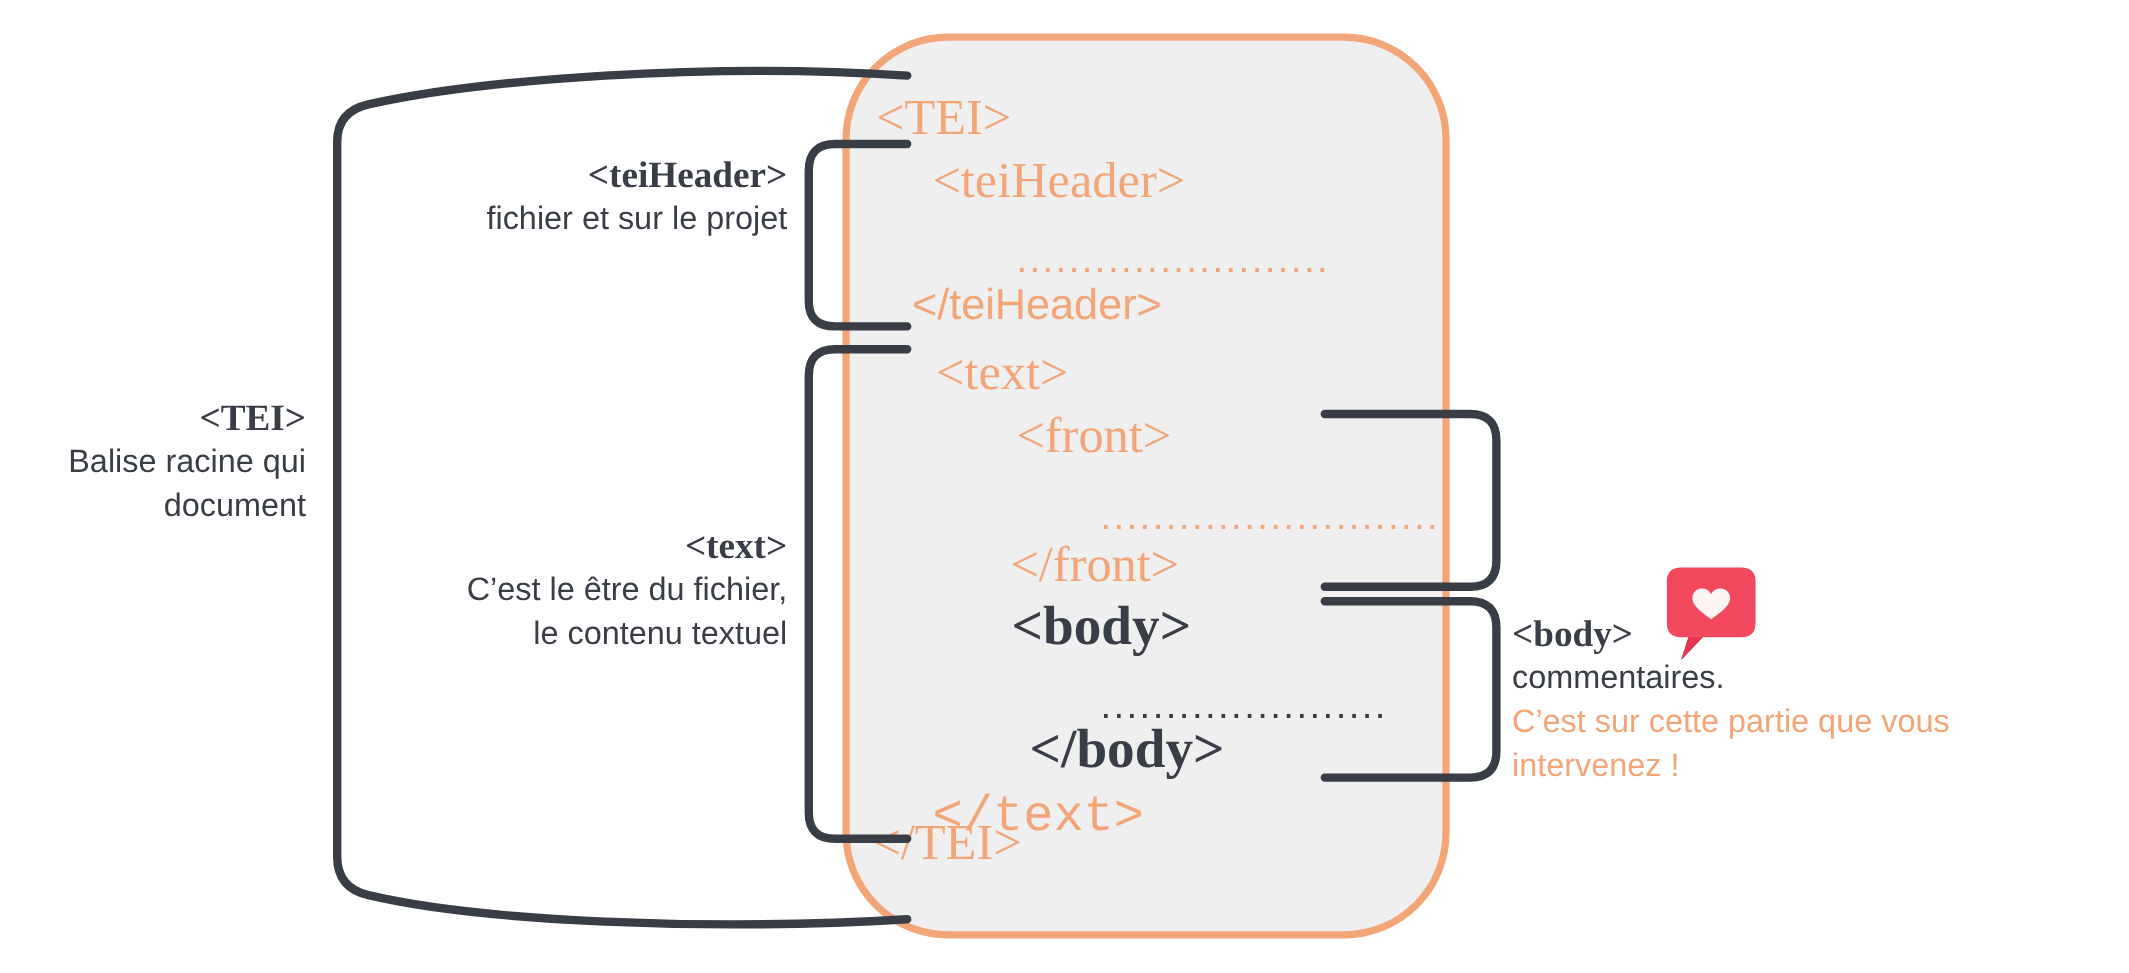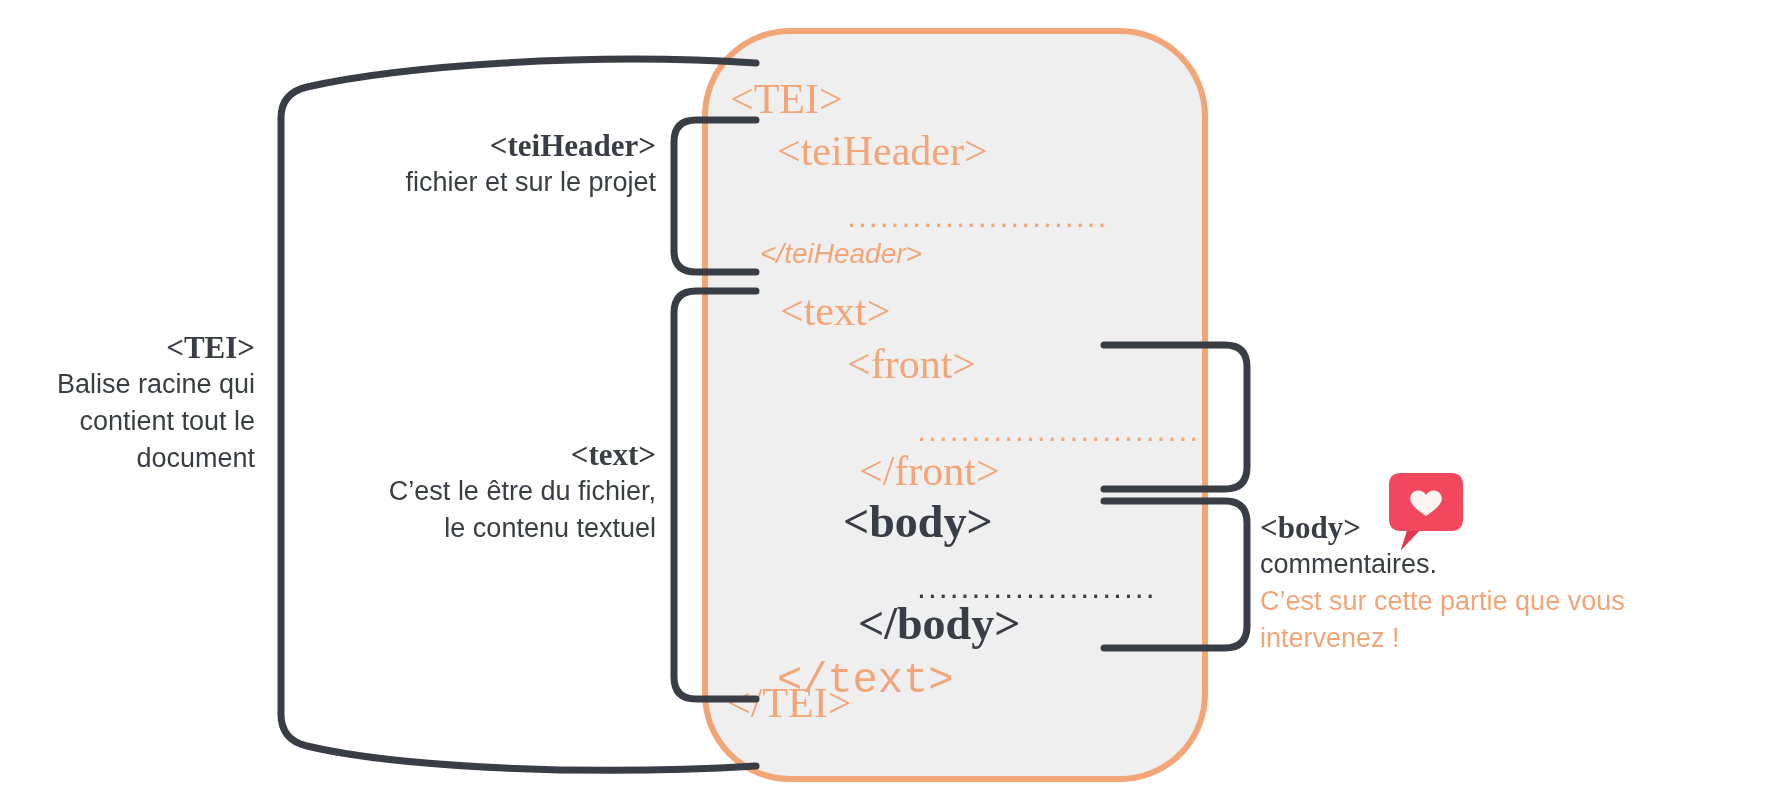--- a/index.html
+++ b/index.html
@@ -15,26 +15,26 @@
   .xml-box{
     position:absolute;left:702px;top:28px;width:506px;height:754px;
     background:var(--boxfill);border:6px solid var(--orange);border-radius:88px;
   }
   .code-line{
     position:absolute;white-space:pre;
     font-family:"Liberation Serif","DejaVu Serif",serif;
     font-size:42px;line-height:46px;color:var(--orange);
   }
   .code-line.dark{color:var(--dark);font-weight:bold;font-size:46px;line-height:50px;}
-  .code-line.sans{font-family:"Liberation Sans",sans-serif;font-size:28px;font-style:italic;}
+  .code-line.sans{font-family:"Liberation Sans",sans-serif;font-size:36px;}
   .code-line.dots{font-family:"Liberation Sans",sans-serif;font-size:32px;letter-spacing:2px;font-weight:normal;}
   .l1{left:22px;top:42px;}   .l2{left:69px;top:94px;}
   .l3{left:139px;top:159px;} .l4{left:52px;top:197px;}
   .l5{left:72px;top:254px;}  .l6{left:139px;top:307px;}
-  .l7{left:209px;top:373px;} .l8{left:151px;top:414px;}
+  .l7{left:209px;top:373px;} .l8{left:134px;top:414px;}
   .l9{left:135px;top:463px;} .l10{left:209px;top:528px;}
   .l11{left:150px;top:565px;}.l12{left:69px;top:624px;font-family:Liberation Mono, monospace;}
   .l13{left:19px;top:646px;}
   
   .connectors{position:absolute;left:0;top:0;width:1774px;height:811px;pointer-events:none;}
   .connectors path{fill:none;stroke:var(--dark);stroke-width:7;stroke-linecap:round;}
   
   .label-block{position:absolute;}
   .label-block.right{text-align:right;}
   .label-block .tag{
@@ -81,21 +81,20 @@
   </svg>
 
   <div class="label-block right lb-teiheader">
     <div class="tag">&lt;teiHeader&gt;</div>
     <div class="desc">fichier et sur le projet</div>
   </div>
 
   <div class="label-block right lb-tei">
     <div class="tag">&lt;TEI&gt;</div>
     <div class="desc">Balise racine qui</div>
-    <div class="desc">contient tout le</div>
     <div class="desc">document</div>
   </div>
 
   <div class="label-block right lb-text">
     <div class="tag">&lt;text&gt;</div>
     <div class="desc">C’est le être du fichier,</div>
     <div class="desc">le contenu textuel</div>
   </div>
 
 

